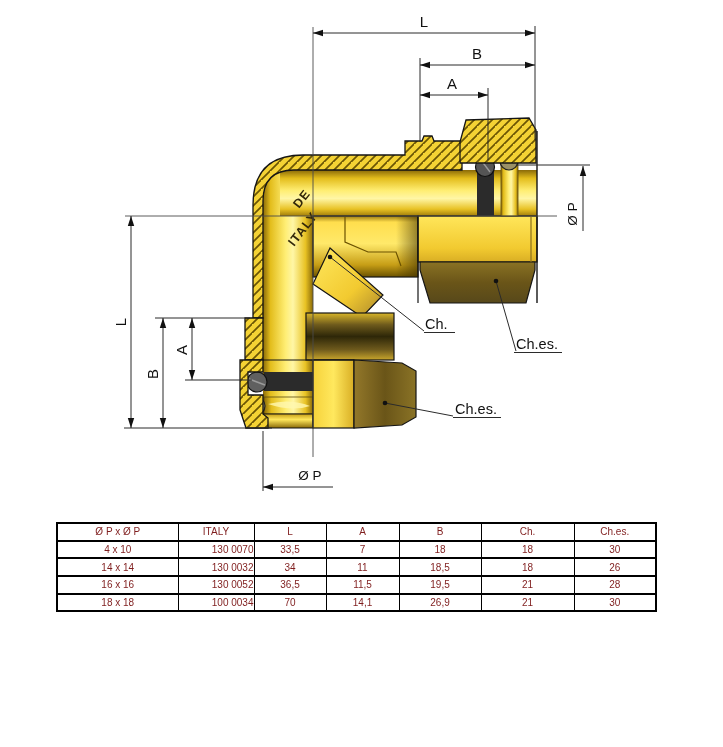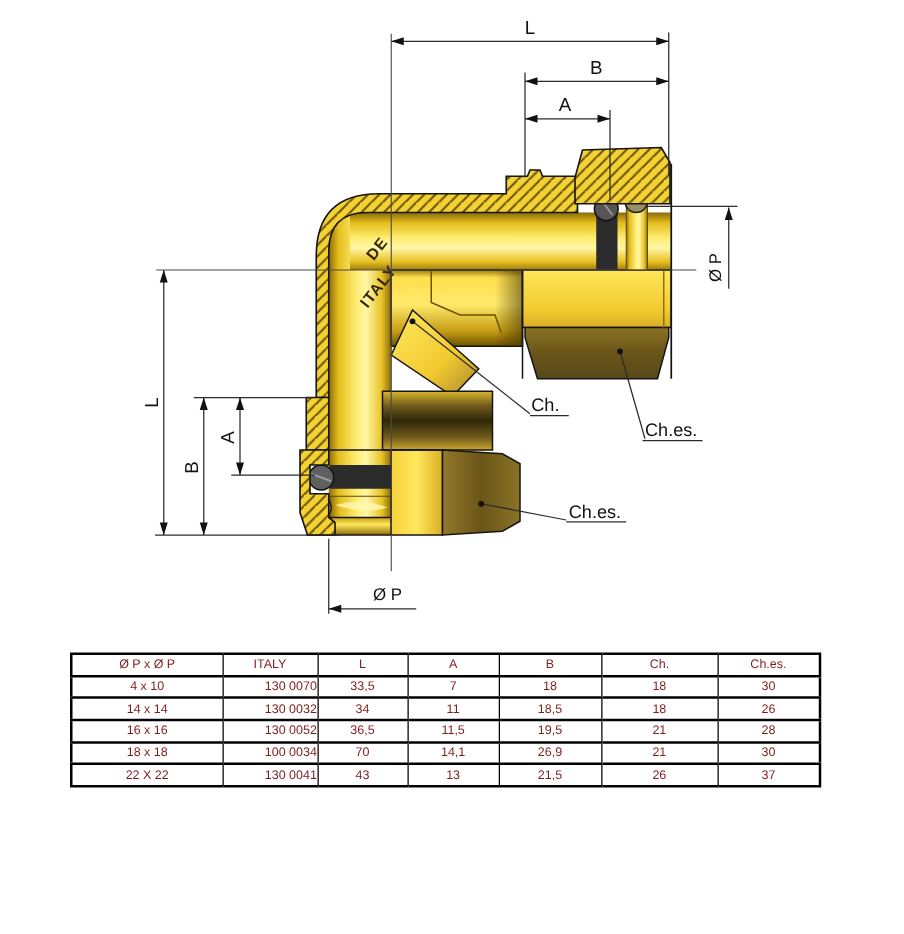--- a/index.html
+++ b/index.html
@@ -269,24 +269,15 @@
       </tr>
       <tr>
         <td>18 x 18</td>
         <td class="codice">100 0034</td>
         <td>70</td>
         <td>14,1</td>
         <td>26,9</td>
         <td>21</td>
         <td>30</td>
       </tr>
-      <tr>
-        <td>22 X 22</td>
-        <td class="codice">130 0041</td>
-        <td>43</td>
-        <td>13</td>
-        <td>21,5</td>
-        <td>26</td>
-        <td>37</td>
-      </tr>
     </tbody>
   </table>
 </div>
 
 </body></html>

